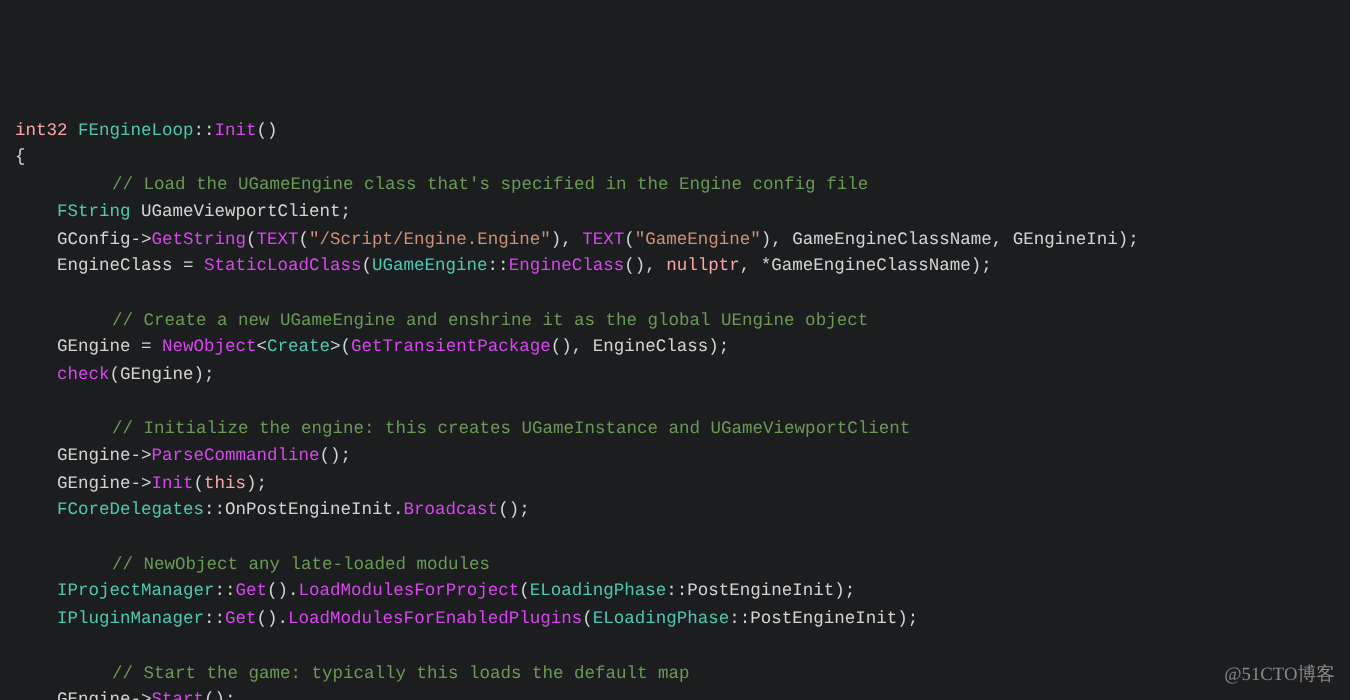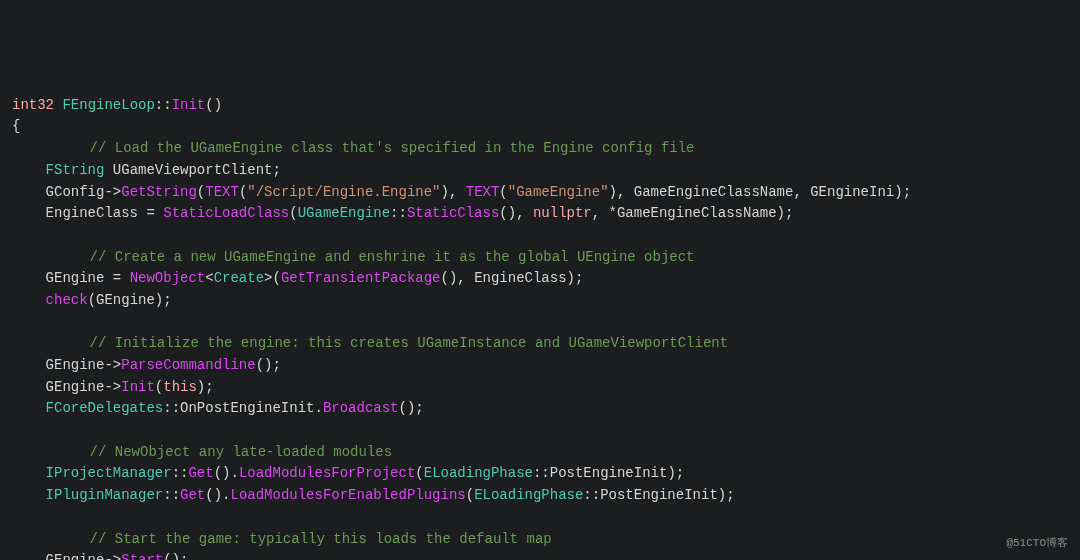--- a/index.html
+++ b/index.html
@@ -22,35 +22,35 @@
     .var { color: #d4d4d4; }
     .str { color: #ce9178; }
     .cmt { color: #6a9955; margin-left: 44px; }
     .punc { color: #d4d4d4; }
     .op { color: #d4d4d4; }
     .watermark {
       position: absolute;
       bottom: 8px;
       right: 12px;
       color: #888;
-      font-size: 11px;
-      font-family: Liberation Mono, monospace;
+      font-size: 15px;
+      font-family: Liberation Serif, serif;
     }
   </style>
 </head>
 <body>
 
 
 
 <div><span class="kw">int32</span> <span class="type">FEngineLoop</span><span class="punc">::</span><span class="fn">Init</span><span class="punc">()</span>
 <span class="punc">{</span>
     <span class="cmt">// Load the UGameEngine class that's specified in the Engine config file</span>
     <span class="type">FString</span> <span class="var">UGameViewportClient;</span>
     <span class="var">GConfig</span><span class="op">-&gt;</span><span class="fn">GetString</span><span class="punc">(</span><span class="fn">TEXT</span><span class="punc">(</span><span class="str">"/Script/Engine.Engine"</span><span class="punc">), </span><span class="fn">TEXT</span><span class="punc">(</span><span class="str">"GameEngine"</span><span class="punc">), GameEngineClassName, GEngineIni);</span>
-    <span class="var">EngineClass = </span><span class="fn">StaticLoadClass</span><span class="punc">(</span><span class="type">UGameEngine</span><span class="punc">::</span><span class="fn">StaticClass</span><span class="punc">(), </span><span class="kw">nullptr</span><span class="punc">, *GameEngineClassName);</span>
+    <span class="var">EngineClass = </span><span class="fn">StaticLoadClass</span><span class="punc">(</span><span class="type">UGameEngine</span><span class="punc">::</span><span class="fn">EngineClass</span><span class="punc">(), </span><span class="kw">nullptr</span><span class="punc">, *GameEngineClassName);</span>
 
     <span class="cmt">// Create a new UGameEngine and enshrine it as the global UEngine object</span>
     <span class="var">GEngine = </span><span class="fn">NewObject</span><span class="punc">&lt;</span><span class="type">Create</span><span class="punc">&gt;(</span><span class="fn">GetTransientPackage</span><span class="punc">(), EngineClass);</span>
     <span class="fn">check</span><span class="punc">(GEngine);</span>
 
     <span class="cmt">// Initialize the engine: this creates UGameInstance and UGameViewportClient</span>
     <span class="var">GEngine</span><span class="op">-&gt;</span><span class="fn">ParseCommandline</span><span class="punc">();</span>
     <span class="var">GEngine</span><span class="op">-&gt;</span><span class="fn">Init</span><span class="punc">(</span><span class="kw">this</span><span class="punc">);</span>
     <span class="type">FCoreDelegates</span><span class="var">::OnPostEngineInit.</span><span class="fn">Broadcast</span><span class="punc">();</span>
 

